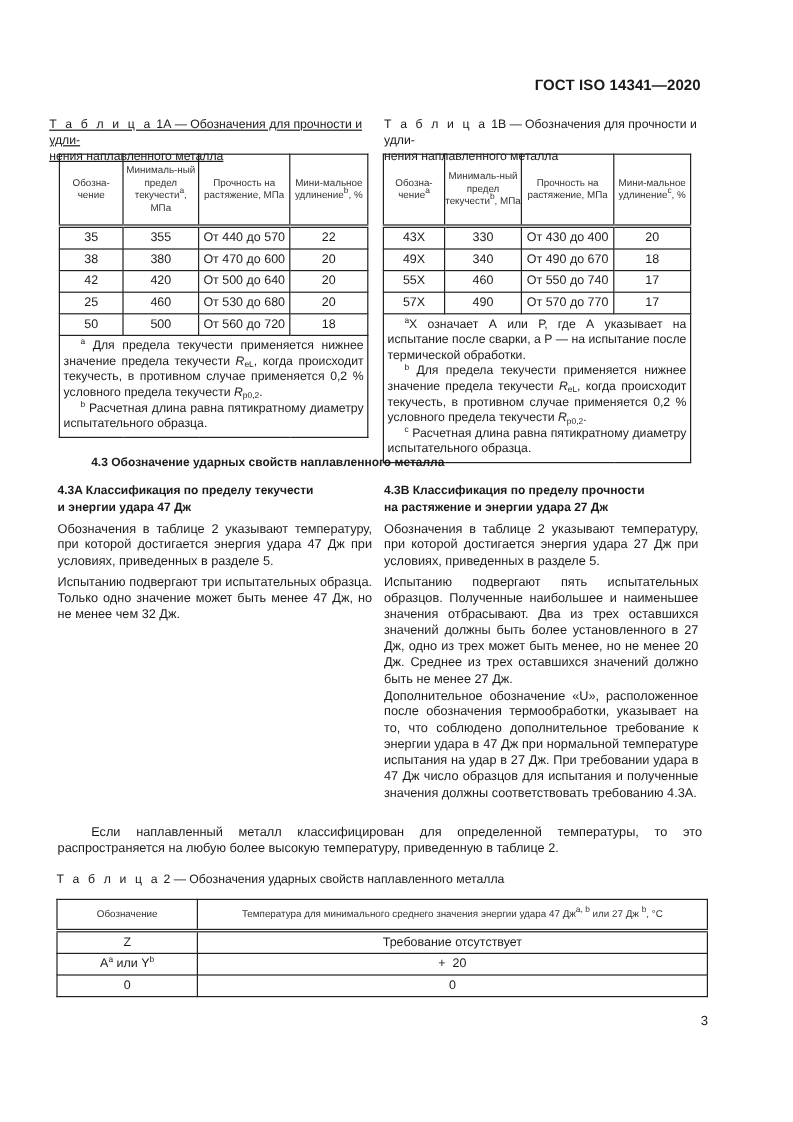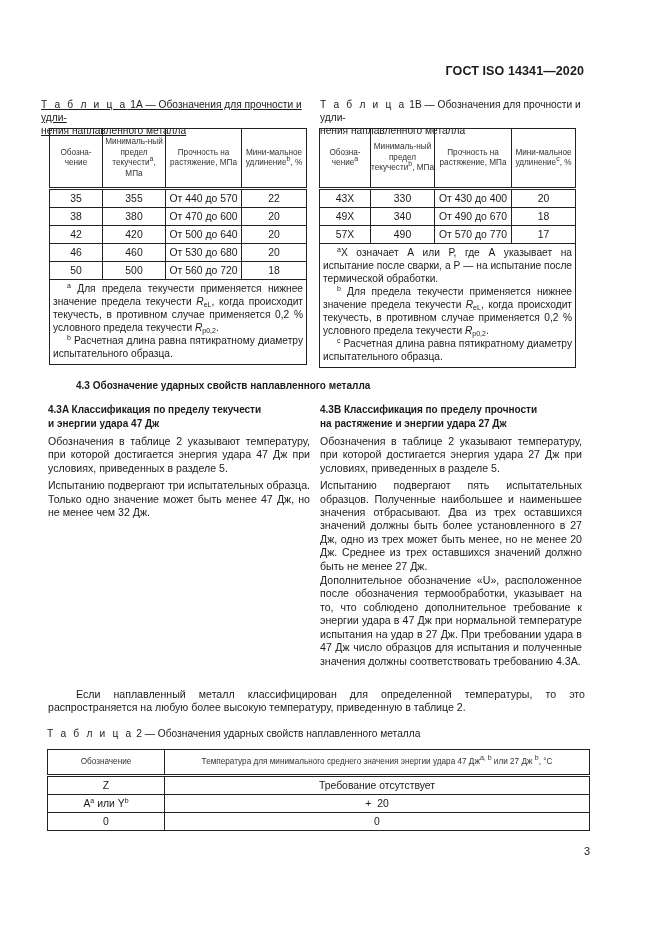--- a/index.html
+++ b/index.html
@@ -56,21 +56,21 @@
         <td>От 470 до 600</td>
         <td>20</td>
       </tr>
     <tr>
         <td>42</td>
         <td>420</td>
         <td>От 500 до 640</td>
         <td>20</td>
       </tr>
     <tr>
-        <td>46</td>
+        <td>25</td>
         <td>460</td>
         <td>От 530 до 680</td>
         <td>20</td>
       </tr>
     <tr>
         <td>50</td>
         <td>500</td>
         <td>От 560 до 720</td>
         <td>18</td>
       </tr>
@@ -102,20 +102,26 @@
         <td>43X</td>
         <td>330</td>
         <td>От 430 до 400</td>
         <td>20</td>
       </tr>
     <tr>
         <td>49X</td>
         <td>340</td>
         <td>От 490 до 670</td>
         <td>18</td>
+      </tr>
+    <tr>
+        <td>55X</td>
+        <td>460</td>
+        <td>От 550 до 740</td>
+        <td>17</td>
       </tr>
     <tr>
         <td>57X</td>
         <td>490</td>
         <td>От 570 до 770</td>
         <td>17</td>
       </tr>
     <tr>
       <td colspan="4" class="note">
         <span class="ind"><sup>a</sup><span>X означает А или Р, где А указывает на испытание после сварки, а Р — на испытание после термической обработки.</span></span>

